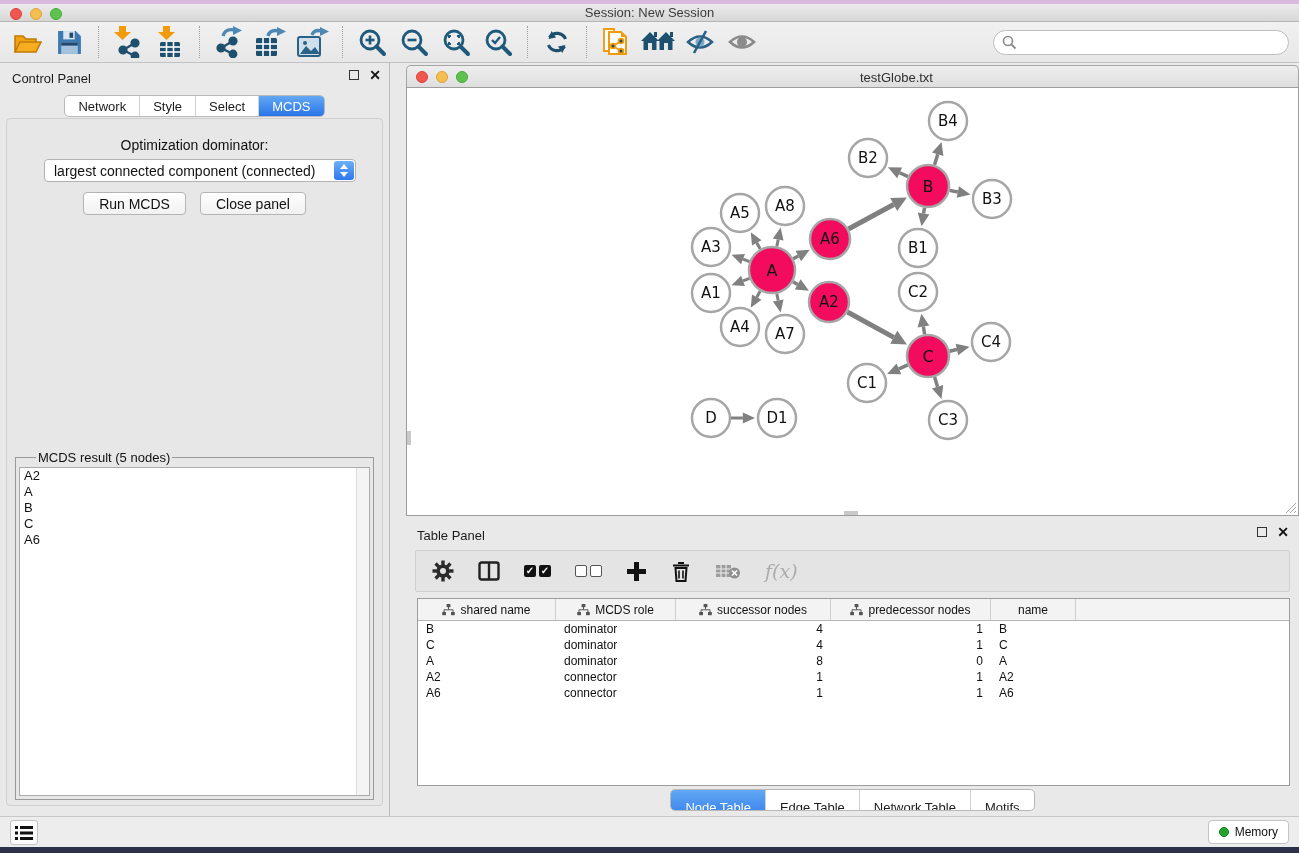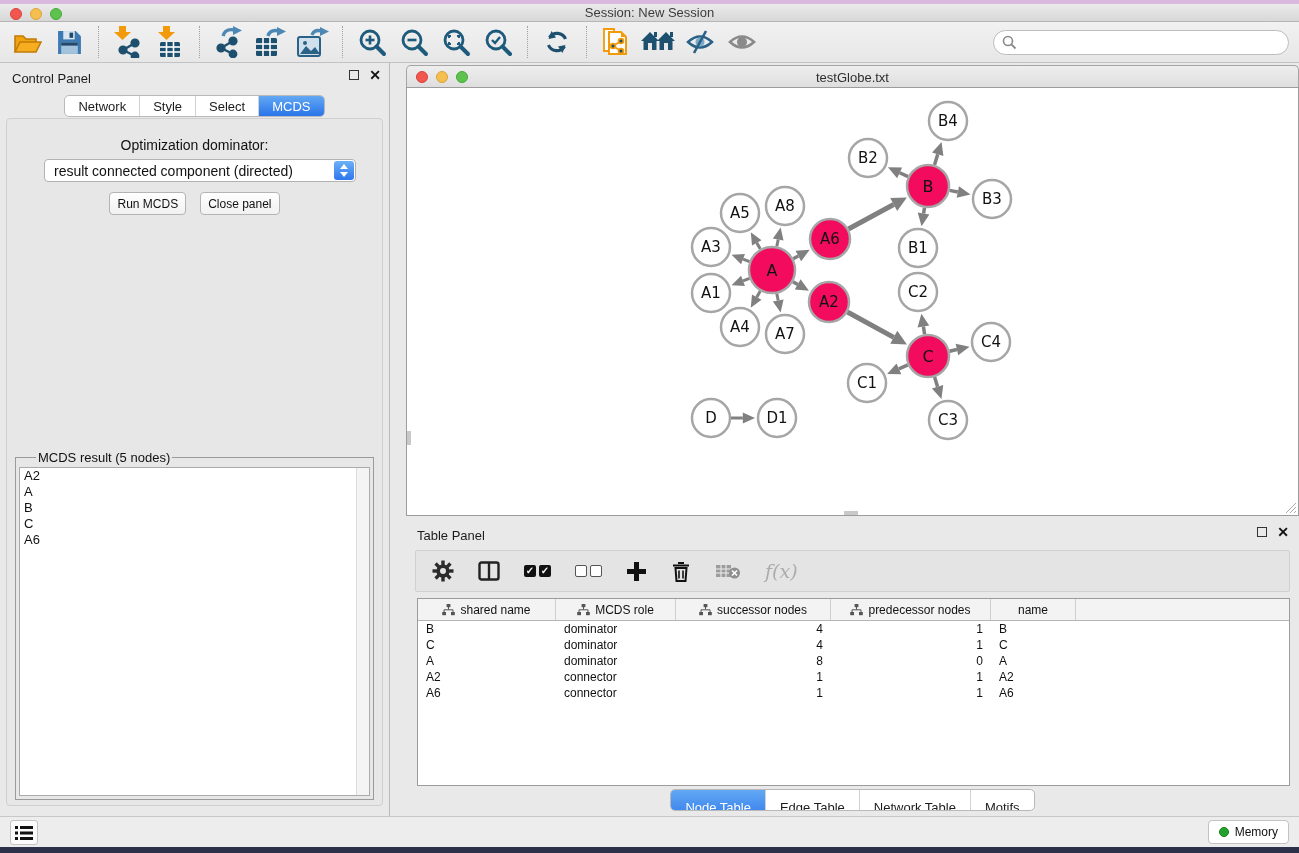--- a/index.html
+++ b/index.html
@@ -50,35 +50,35 @@
   .criterion-select { position:absolute; left:37px; top:40px; width:312px; height:23px; background:#fff;
     border:1px solid #b2b2b2; border-radius:4px; font-size:14px; color:#111;
     display:flex; align-items:center; padding-left:9px; }
   .sel-stepper { position:absolute; right:1px; top:1px; bottom:1px; width:20px; border-radius:3px;
     background:linear-gradient(#6db1f6,#2d77ee); display:flex; flex-direction:column;
     align-items:center; justify-content:center; gap:3px; }
   .arr-up { width:0; height:0; border-left:4px solid transparent; border-right:4px solid transparent; border-bottom:5px solid #fff; }
   .arr-dn { width:0; height:0; border-left:4px solid transparent; border-right:4px solid transparent; border-top:5px solid #fff; }
   .btn-row { position:absolute; top:73px; width:100%; display:flex; justify-content:center; gap:14px; }
   .push-btn { background:linear-gradient(#ffffff,#f1f1f1); border:1px solid #b4b4b4; border-radius:4px;
-    padding:2px 7px; font-size:12px; color:#111; height:23px; cursor:default; }
+    padding:2px 15px; font-size:14px; color:#111; height:23px; cursor:default; }
 
   .mcds-fieldset { position:absolute; left:8px; right:8px; top:331px; bottom:5px;
     border:1px solid #9a9a9a; background:transparent; }
   .mcds-fieldset legend { font-size:13px; color:#111; padding:0 2px; margin-left:20px; }
   .mcds-list { position:absolute; left:3px; right:3px; top:2px; bottom:3px; background:#fff;
     border:1px solid #ababab; overflow:hidden; }
   .mcds-item { font-size:13px; color:#111; line-height:16px; padding-left:4px; }
   .mcds-scroll { position:absolute; right:0; top:0; bottom:0; width:13px; background:#f4f4f4; border-left:1px solid #dcdcdc; }
 
   
   .net-window { position:absolute; left:406px; top:65px; width:893px; height:451px; }
   .nw-titlebar { position:absolute; left:0; top:0; right:0; height:33px;
     background:linear-gradient(#eeeeee,#d6d6d6); border:1px solid #a5a5a5; border-bottom:none;
-    border-radius:5px 5px 0 0; }
+    border-radius:5px 5px 0 0;padding-left:44px; }
   .nw-titlebar .traffic { left:9px; top:5px; }
   .nw-titlebar .tl { width:12px; height:12px; }
   .nw-title { position:absolute; width:100%; text-align:center; top:4px; font-size:13px; color:#2e2e2e; }
   .nw-canvas { position:absolute; left:0; top:22px; right:0; bottom:0; background:#fff; border:1px solid #9c9c9c; }
   .nw-vtick { position:absolute; left:0; top:343px; width:4px; height:14px; background:#c9c9c9; }
   .nw-htick { position:absolute; left:437px; bottom:0; width:14px; height:4px; background:#c9c9c9; }
   .nw-grip { position:absolute; right:1px; bottom:1px; }
 
   
   .table-panel { position:absolute; left:406px; right:0; top:520px; height:296px; }
@@ -305,21 +305,21 @@
     <span class="seg-tabs">
       <span class="seg-tab">Network</span>
       <span class="seg-tab">Style</span>
       <span class="seg-tab">Select</span>
       <span class="seg-tab active">MCDS</span>
     </span>
   </div>
   <div class="cp-content">
     <div class="opt-label">Optimization dominator:</div>
     <div class="criterion-select">
-      <span>result connected component (directed)</span>
+      <span>largest connected component (connected)</span>
       <span class="sel-stepper">
         <span class="arr-up"></span>
           <span class="arr-dn"></span>
       </span>
     </div>
     <div class="btn-row">
       <button class="push-btn">Run MCDS</button>
       <button class="push-btn">Close panel</button>
     </div>
     <fieldset class="mcds-fieldset">

